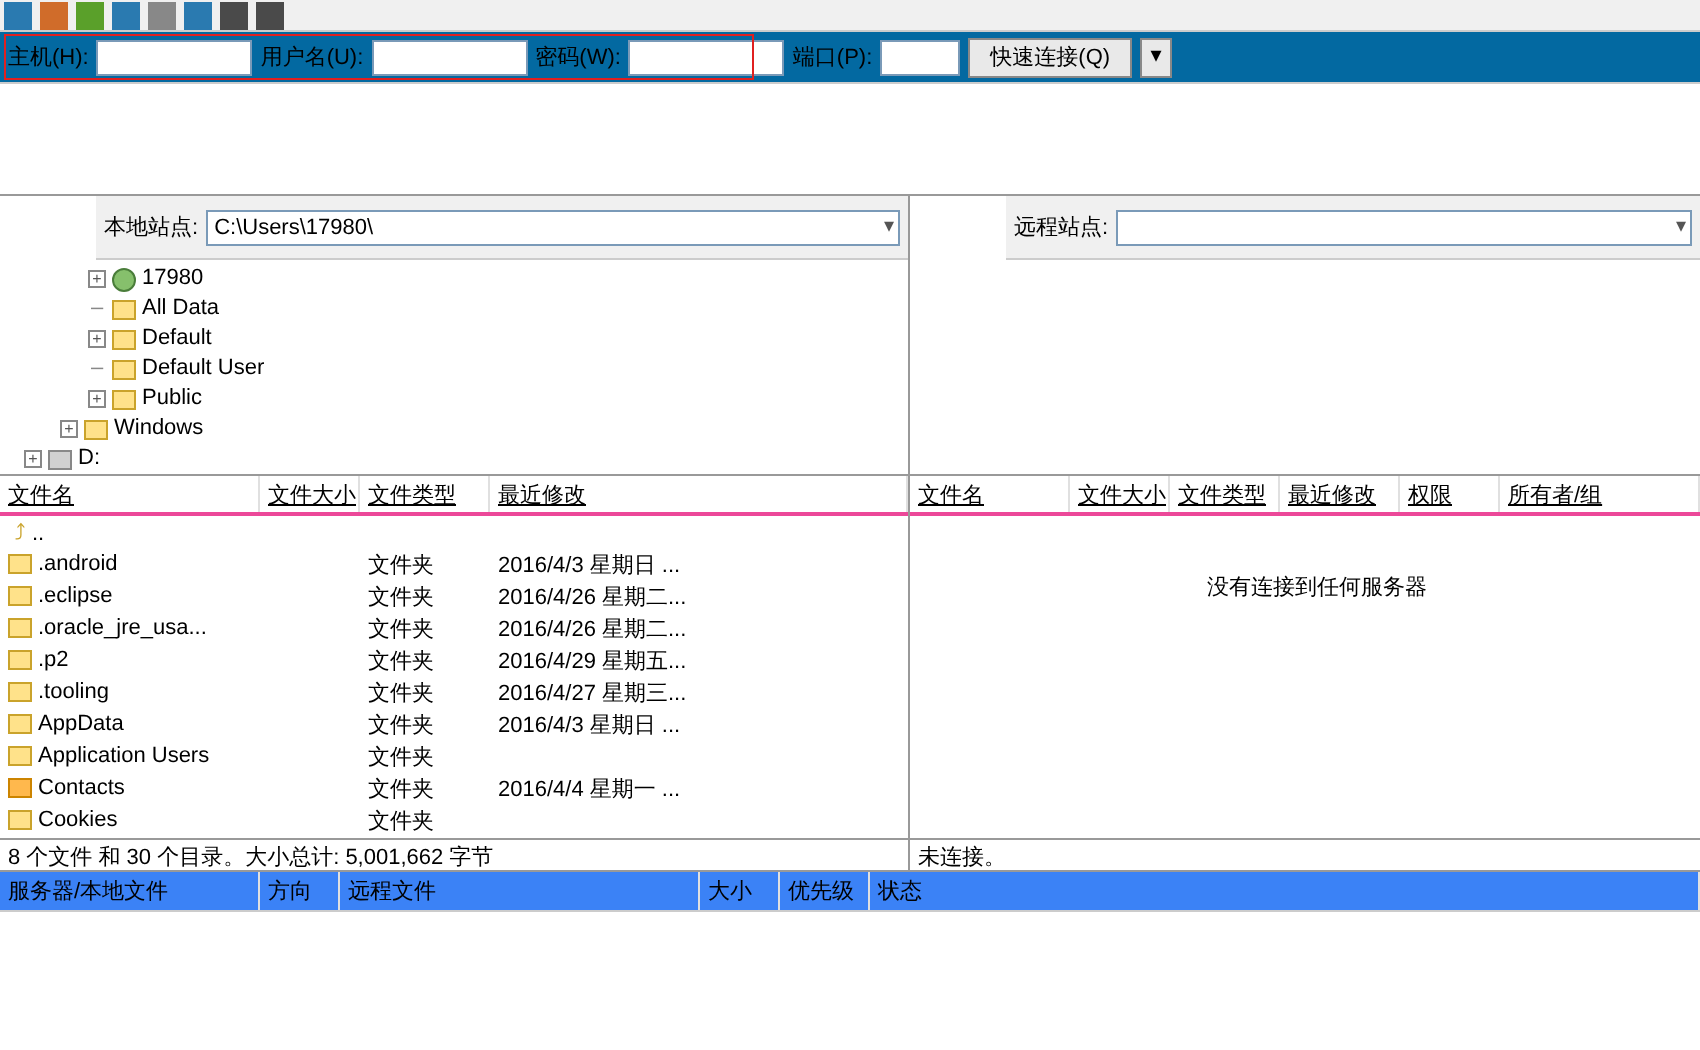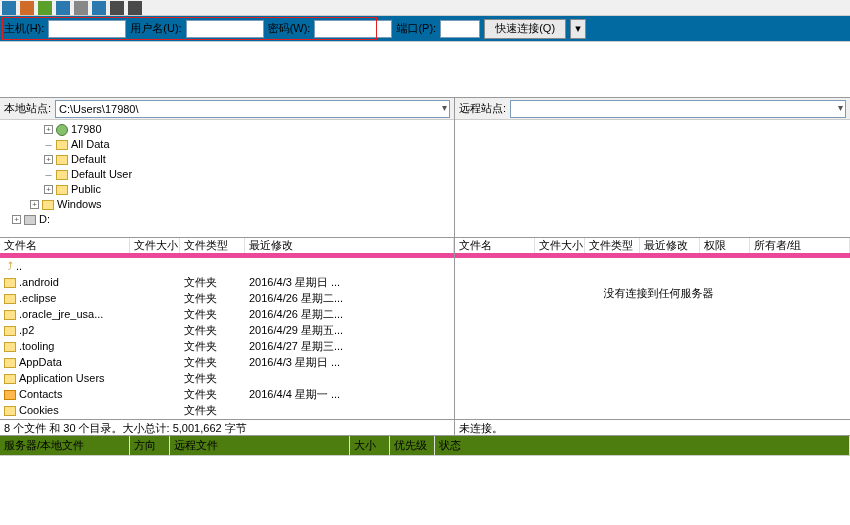--- a/index.html
+++ b/index.html
@@ -15,40 +15,40 @@
 .quickbar .drop { width:16px; height:20px; border:1px solid #888; background:#e9e9e9; text-align:center; line-height:16px; cursor:pointer; }
 .highlight-box { position:absolute; left:2px; top:1px; width:375px; height:23px; border:1px solid #e02020; pointer-events:none; }
 
 .log { height: 56px; border-bottom:1px solid #999; background:#fff; }
 
 .middle { height: 140px; display:flex; border-bottom:1px solid #999; }
 .panel { display:flex; flex-direction:column; }
 .panel-left { width: 455px; border-right:1px solid #999; }
 .panel-right { flex:1; }
 
-.pathrow { height:22px; background:#f0f0f0; display:flex; align-items:center; padding:0 4px; gap:4px; border-bottom:1px solid #ccc; }
+.pathrow { height:32px; background:#f0f0f0; display:flex; align-items:center; padding:0 4px; gap:4px; border-bottom:1px solid #ccc;margin-left:48px; }
 .pathrow .combo { flex:1; height:18px; border:1px solid #7a9ab8; background:#fff; display:flex; align-items:center; padding:0 16px 0 3px; position:relative; }
 .pathrow .combo::after { content:"▾"; position:absolute; right:2px; top:1px; color:#555; font-size:10px; }
 
 .tree { flex:1; overflow:auto; background:#fff; padding:2px 0 2px 30px; line-height:15px; }
 .tree-row { display:flex; align-items:center; gap:3px; height:15px; }
 .tree-row .exp { width:9px; height:9px; border:1px solid #888; font-size:8px; line-height:7px; text-align:center; color:#555; background:#fff; }
 .tree-row .dash { color:#888; width:9px; text-align:center; }
 .folder-ico { width:12px; height:10px; background:#ffe28a; border:1px solid #caa32b; }
 .user-ico { width:12px; height:12px; border-radius:50%; background:#86c06c; border:1px solid #4a7d3a; }
 .drive-ico { width:12px; height:10px; background:#d0d0d0; border:1px solid #888; }
 .tree .indent1 { padding-left:0; }
 .tree .indent2 { padding-left:14px; }
 .drive-row { margin-left:-18px; }
 
 .filepanels { height:182px; display:flex; border-bottom:1px solid #999; }
 .fp-left { width:455px; border-right:1px solid #999; display:flex; flex-direction:column; }
 .fp-right { flex:1; display:flex; flex-direction:column; position:relative; }
 
-.listhead { height:20px; background:#fff; border-bottom:5px solid #ec4899; display:flex; }
+.listhead { height:20px; background:#fff; border-bottom:2px solid #ec4899; display:flex;text-decoration:underline; }
 .listhead .col { border-right:1px solid #e0e0e0; padding:2px 4px; color:#000; display:flex; align-items:center; white-space:nowrap; overflow:hidden; }
 .listbody { flex:1; overflow-y:auto; overflow-x:hidden; background:#fff; }
 .row { display:flex; height:16px; align-items:center; }
 .row .cell { padding:0 4px; white-space:nowrap; overflow:hidden; text-overflow:ellipsis; }
 .fico { width:12px; height:10px; background:#ffe28a; border:1px solid #caa32b; display:inline-block; margin-right:3px; vertical-align:middle; }
 .fico.contacts { background:#ffb84d; border-color:#cc8400; }
 .upico { display:inline-block; width:12px; text-align:center; color:#caa32b; }
 
 .c-name { width:130px; }
 .c-size { width:50px; }
@@ -61,21 +61,21 @@
 .rc-date { width:60px; }
 .rc-perm { width:50px; }
 .rc-own { width:70px; flex:1; }
 
 .noremote { position:absolute; top:48px; left:12px; right:0; text-align:center; color:#000; }
 
 .statusrow { height:16px; display:flex; border-bottom:1px solid #999; font-size:11px; }
 .statusrow .sleft { width:455px; border-right:1px solid #999; padding:1px 4px; }
 .statusrow .sright { flex:1; padding:1px 4px; }
 
-.queuehead { height:20px; background:#4d7c0f; border-bottom:1px solid #ccc; display:flex; }
+.queuehead { height:20px; background:#3b82f6; border-bottom:1px solid #ccc; display:flex; }
 .queuehead .col { border-right:1px solid #e0e0e0; padding:2px 4px; display:flex; align-items:center; }
 .qc1{width:130px}.qc2{width:40px}.qc3{width:180px}.qc4{width:40px}.qc5{width:45px}.qc6{width:50px;flex:1}
 
 .queuebody { height:40px; background:#fff; }
 
 .remote-empty-tree { flex:1; background:#fff; }
 </style>
 </head>
 <body>
 

